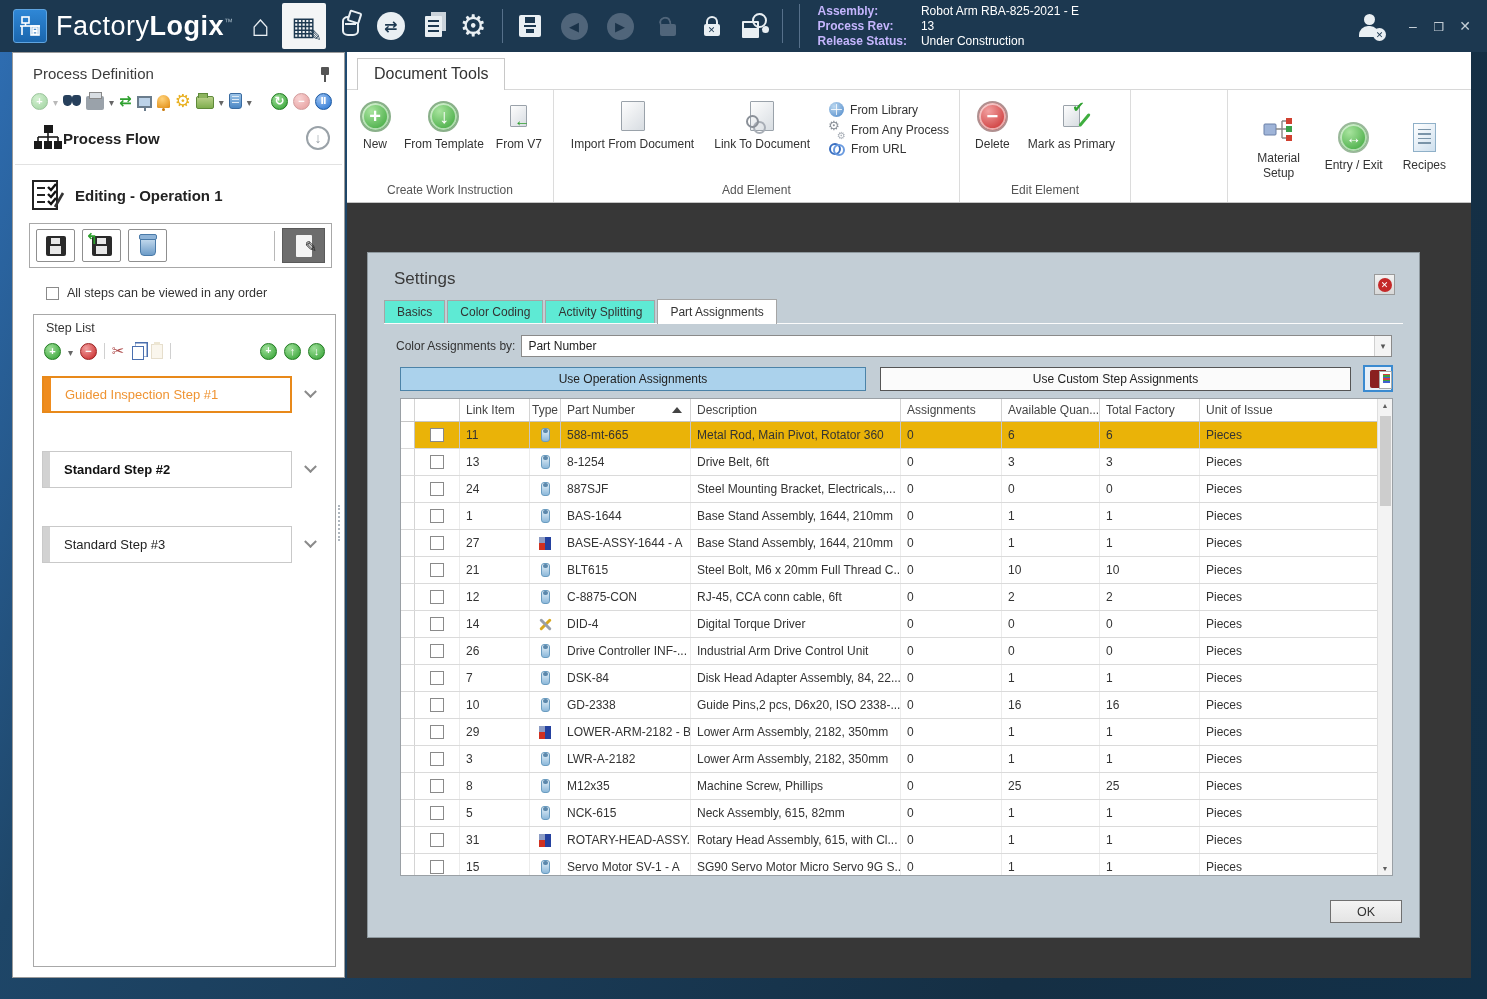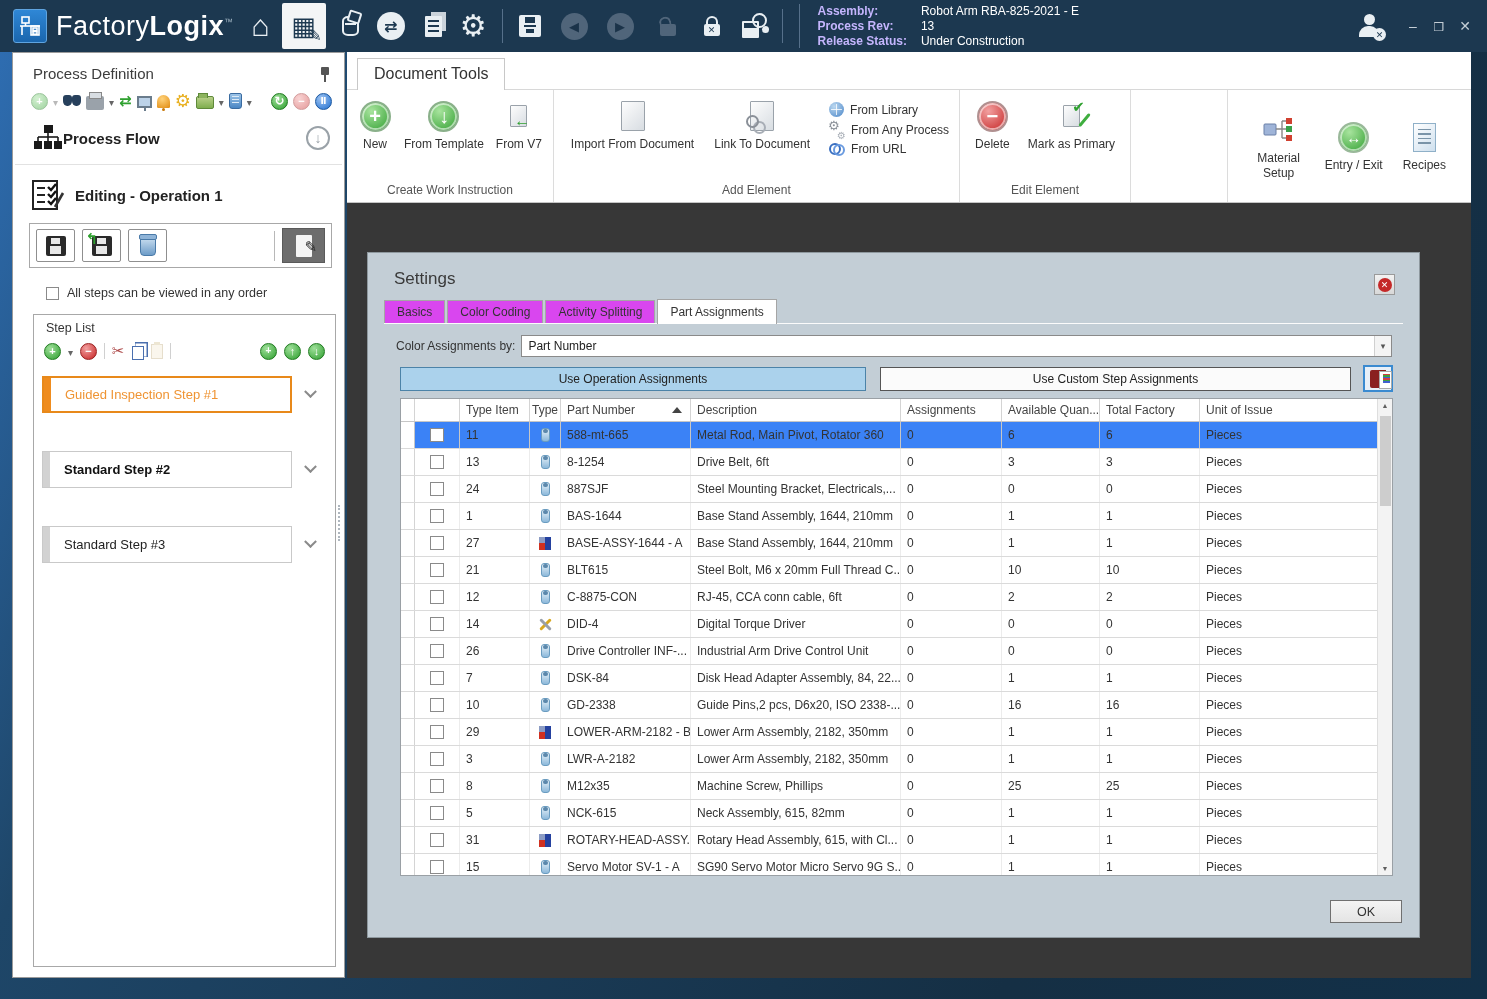--- a/index.html
+++ b/index.html
@@ -204,21 +204,21 @@
 
   
   .dialog { position:absolute; left:20px; top:49px; width:1053px; height:686px;
     background:#c3ced6; border:1px solid #8e989e; }
   .dlg-title { position:absolute; left:26px; top:16px; font-size:17px; color:#3a3a3a; }
   .dlg-close { position:absolute; right:24px; top:21px; width:21px; height:21px; background:linear-gradient(180deg,#f2f2f2,#d8d8d8);
     border:1px solid #9a9a9a; display:flex; align-items:center; justify-content:center; }
   .dlg-close::before { content:"✕"; width:14px; height:14px; border-radius:50%; background:#c42828; color:#fff;
     font-size:9px; font-weight:bold; display:flex; align-items:center; justify-content:center; }
   .dlg-tabs { position:absolute; left:16px; right:16px; top:47px; display:flex; align-items:flex-end; border-bottom:1px solid #fbfbfb; height:24px; }
-  .dtab { font-size:12px; color:#333; background:#d946ef; border:1px solid #a5a5a5; border-bottom:none;
+  .dtab { font-size:12px; color:#333; background:#5eead4; border:1px solid #a5a5a5; border-bottom:none;
     padding:4px 12px 4px 12px; margin-right:2px; white-space:nowrap; }
   .dtab.active { background:#fff; position:relative; top:1px; padding-top:5px; padding-bottom:5px; border-color:#a5a5a5; }
   .dlg-selrow { position:absolute; left:28px; top:82px; right:27px; height:22px; display:flex; align-items:center; }
   .dlg-selrow .lbl { font-size:12px; color:#333; margin-right:6px; white-space:nowrap; }
   .dselect { flex:1; height:22px; background:#fff; border:1px solid #8a8a8a; display:flex; align-items:center; font-size:12px; color:#222; padding-left:6px; }
   .dselect .chevbox { margin-left:auto; width:17px; align-self:stretch; border-left:1px solid #d0d0d0; background:#f4f4f4;
     display:flex; align-items:center; justify-content:center; color:#555; font-size:9px; }
   .dselect .chevbox::before { content:"▾"; }
   .btn-op { position:absolute; left:32px; top:114px; width:466px; height:24px; background:#abd2ec; border:1px solid #4c83a8;
     display:flex; align-items:center; justify-content:center; font-size:12px; color:#222; }
@@ -230,21 +230,21 @@
   .bookic::before { content:""; position:absolute; right:-6px; top:1px; width:11px; height:16px; background:#fff; border:1px solid #aaa; }
   .bookic::after { content:""; position:absolute; right:-4px; top:4px; width:7px; height:9px;
     background:repeating-linear-gradient(180deg,#d04040 0 1.5px,#40a040 1.5px 3px,#4060d0 3px 4.5px); }
 
   
   .gtable { position:absolute; left:32px; top:145px; width:993px; height:478px; background:#fff; border:1px solid #9aa0a5; overflow:hidden; }
   .ghead,.trow { display:flex; }
   .ghead { height:23px; border-bottom:1px solid #c6c6c6; background:#fff; }
   .ghead .c { font-size:12px; color:#444; display:flex; align-items:center; padding-left:6px; border-right:1px solid #d4d4d4; white-space:nowrap; overflow:hidden; }
   .trow { height:27px; border-bottom:1px solid #dadada; background:#fff; }
-  .trow.selected { background:#3b82f6; }
+  .trow.selected { background:#eab308; }
   .trow.selected .c { border-right-color:#c6c6c6; }
   .trow .c { font-size:12px; color:#333; display:flex; align-items:center; padding-left:6px; border-right:1px solid #ececec; white-space:nowrap; overflow:hidden; }
   .c.rowhdr { width:14px; flex:none; padding:0; border-right:1px solid #d4d4d4; background:#fff; }
   .trow.selected .c.rowhdr { background:#fff; }
   .c.cbx { width:45px; flex:none; justify-content:center; padding:0; }
   .c.line { width:70px; flex:none; }
   .c.type { width:31px; flex:none; justify-content:center; padding:0; }
   .c.part { width:130px; flex:none; }
   .c.desc { width:210px; flex:none; }
   .c.assign { width:101px; flex:none; }
@@ -573,21 +573,21 @@
         <div class="btn-op">Use Operation Assignments</div>
         <div class="btn-custom">Use Custom Step Assignments</div>
         <div class="btn-book">
             <span class="bookic"></span>
           </div>
 
         <div class="gtable">
           <div class="ghead">
             <div class="c rowhdr"></div>
             <div class="c cbx"></div>
-            <div class="c line">Type Item</div>
+            <div class="c line">Link Item</div>
             <div class="c type">Type</div>
             <div class="c part">
                 <span>Part Number</span>
                 <span class="sortasc"></span>
               </div>
             <div class="c desc">Description</div>
             <div class="c assign">Assignments</div>
             <div class="c avail">Available Quan...</div>
             <div class="c total">Total Factory</div>
             <div class="c unit">Unit of Issue</div>

